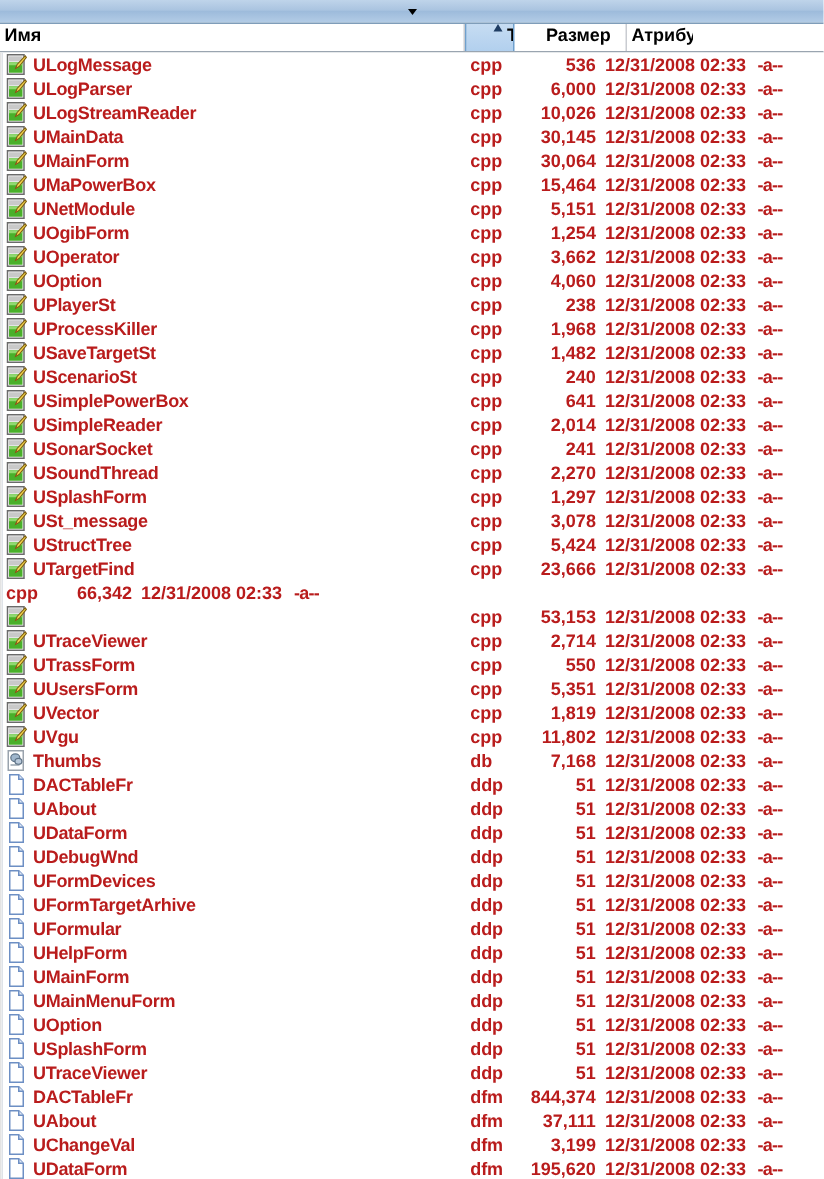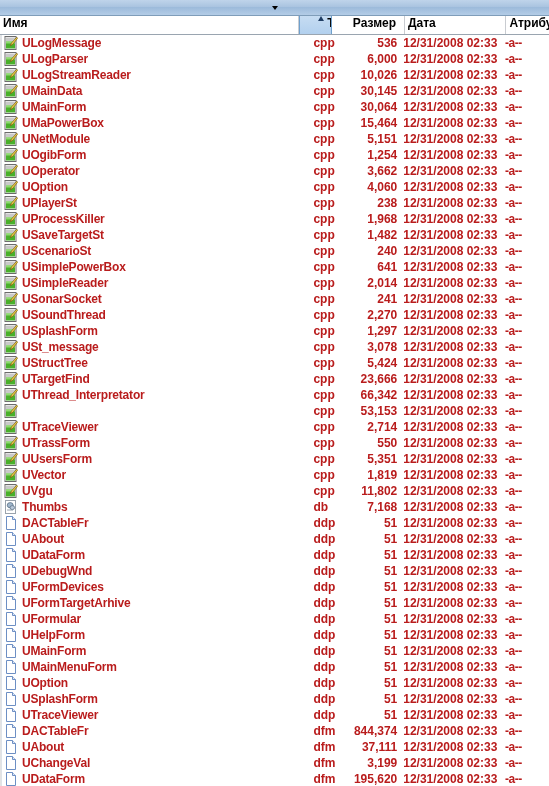--- a/index.html
+++ b/index.html
@@ -198,23 +198,20 @@
     <div class="hcell c-name">
       <span>Имя</span>
     </div>
     <div class="hcell c-type sorted">
       <span class="sort-arrow"></span>
       <span>Тип</span>
     </div>
     <div class="hcell c-size">
       <span>Размер</span>
     </div>
-    <div class="hcell c-date">
-      <span>Дата</span>
-    </div>
     <div class="hcell c-attr">
       <span>Атрибуты</span>
     </div>
   </div>
 
   <div class="listwrap" id="file-list">
       <div class="row">
         <div class="cell cell-name">
           <span class="icon">
             <svg width="14" height="14" viewBox="0 0 14 14">
@@ -626,33 +623,20 @@
             </svg>
           </span>
           <span class="fname">UTargetFind</span>
         </div>
         <div class="cell cell-type">cpp</div>
         <div class="cell cell-size">23,666</div>
         <div class="cell cell-date">12/31/2008 02:33</div>
         <div class="cell cell-attr">-a--</div>
       </div>
       <div class="row">
-        <div class="cell cell-name">
-          <span class="icon">
-            <svg width="14" height="14" viewBox="0 0 14 14">
-              <rect x="1" y="0.5" width="11" height="13" fill="#ffffff" stroke="#6b6b6b" stroke-width="1"></rect>
-              <rect x="2" y="1.5" width="9" height="3.5" fill="#c9c9c9"></rect>
-              <rect x="2" y="5.5" width="9" height="7" fill="#49b02a"></rect>
-              <rect x="2" y="5.5" width="9" height="2" fill="#8fd96f"></rect>
-              <path d="M12.8 1.2 L7.4 7.0 L6.4 9.6 L8.8 8.3 L13.6 2.2 Z" fill="#f0d24a" stroke="#7a5c10" stroke-width="0.7"></path>
-              <path d="M6.4 9.6 L7.3 9.1 L6.7 8.5 Z" fill="#d4373a"></path>
-            </svg>
-          </span>
-          <span class="fname">UThread_Interpretator</span>
-        </div>
         <div class="cell cell-type">cpp</div>
         <div class="cell cell-size">66,342</div>
         <div class="cell cell-date">12/31/2008 02:33</div>
         <div class="cell cell-attr">-a--</div>
       </div>
       <div class="row">
         <div class="cell cell-name">
           <span class="icon">
             <svg width="14" height="14" viewBox="0 0 14 14">
               <rect x="1" y="0.5" width="11" height="13" fill="#ffffff" stroke="#6b6b6b" stroke-width="1"></rect>

